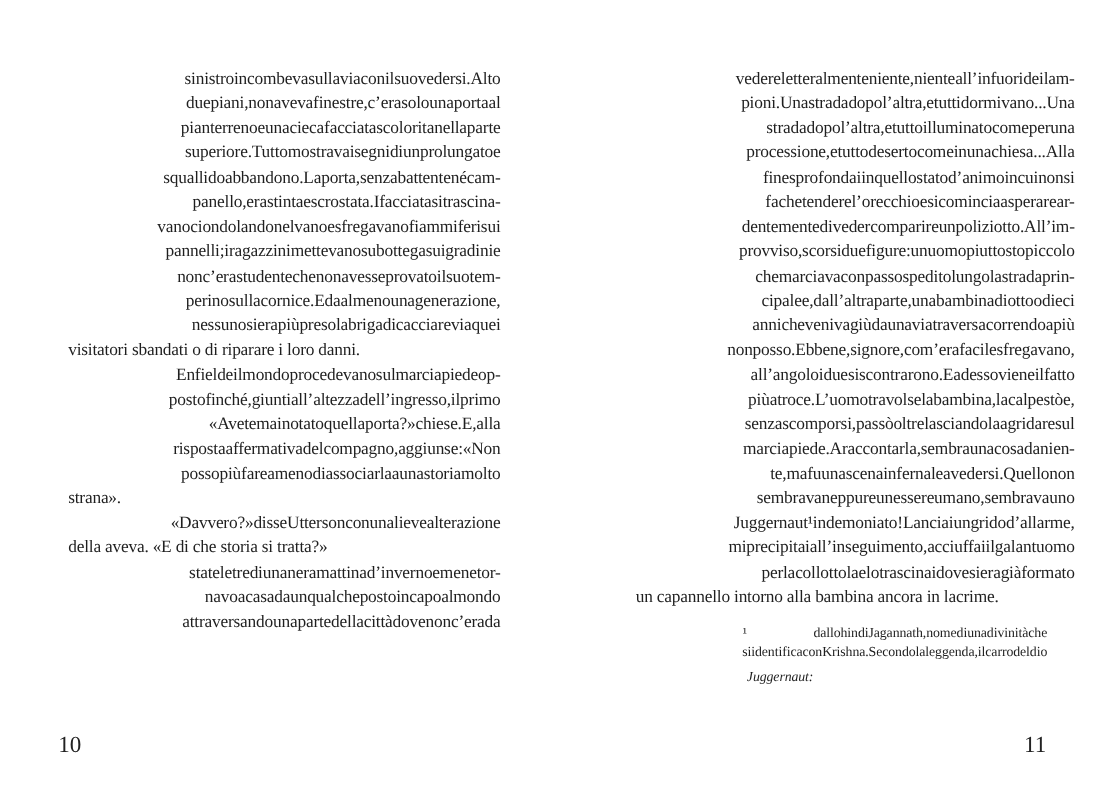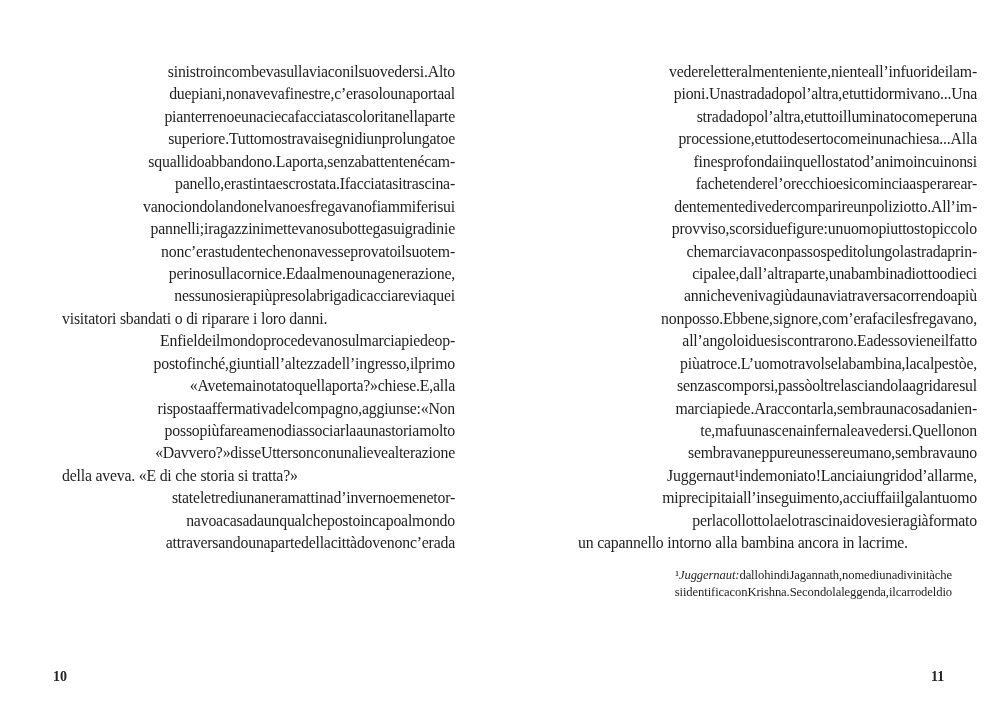--- a/index.html
+++ b/index.html
@@ -48,42 +48,42 @@
   .line.end {
     display: block;
     white-space: nowrap;
   }
   .line.ind {
     padding-left: 20px;
     font-family: Liberation Serif, serif;
   }
   .it {
     font-style: italic;
+    margin-top: 40px;
   }
   #footnote {
     position: absolute;
     left: 578px;
     top: 567px;
     width: 374px;
   }
   #footnote .line {
     font-size: 12.6px;
     line-height: 16.6px;
     height: 16.6px;
     letter-spacing: -0.1px;
   }
   #footnote .line.ind {
     padding-left: 19px;
   }
   .folio {
     position: absolute;
-    font-size: 14px;
+    font-size: 21px;
     line-height: 18px;
     color: #222222;
-    font-weight: bold;
   }
   #folio-left {
     left: 53px;
     top: 668px;
   }
   #folio-right {
     left: 931px;
     top: 668px;
   }
 </style>
@@ -259,20 +259,21 @@
           <span>fare</span>
           <span>a</span>
           <span>meno</span>
           <span>di</span>
           <span>associarla</span>
           <span>a</span>
           <span>una</span>
           <span>storia</span>
           <span>molto</span>
         </div>
+        <div class="line end">strana».</div>
         <div class="line j ind">
           <span>«Davvero?»</span>
           <span>disse</span>
           <span>Utterson</span>
           <span>con</span>
           <span>una</span>
           <span>lieve</span>
           <span>alterazione</span>
         </div>
         <div class="line end">della aveva. «E di che storia si tratta?»</div>

